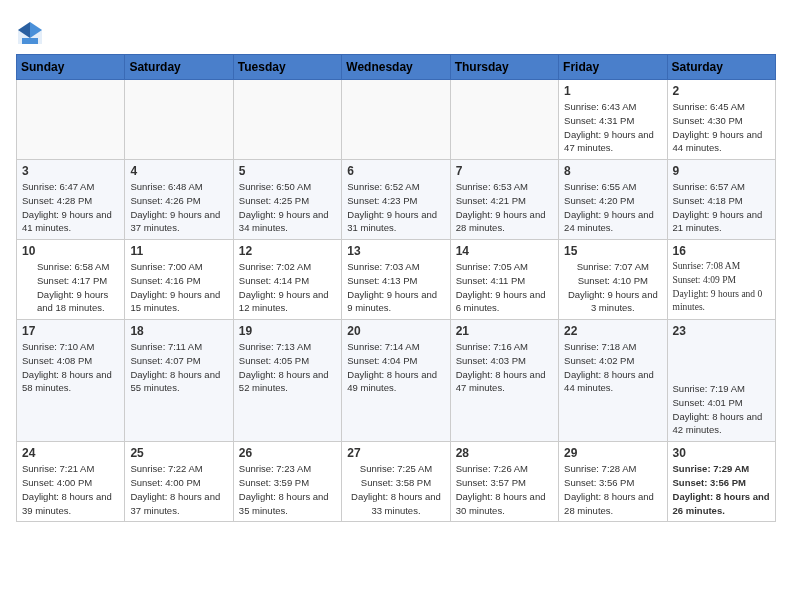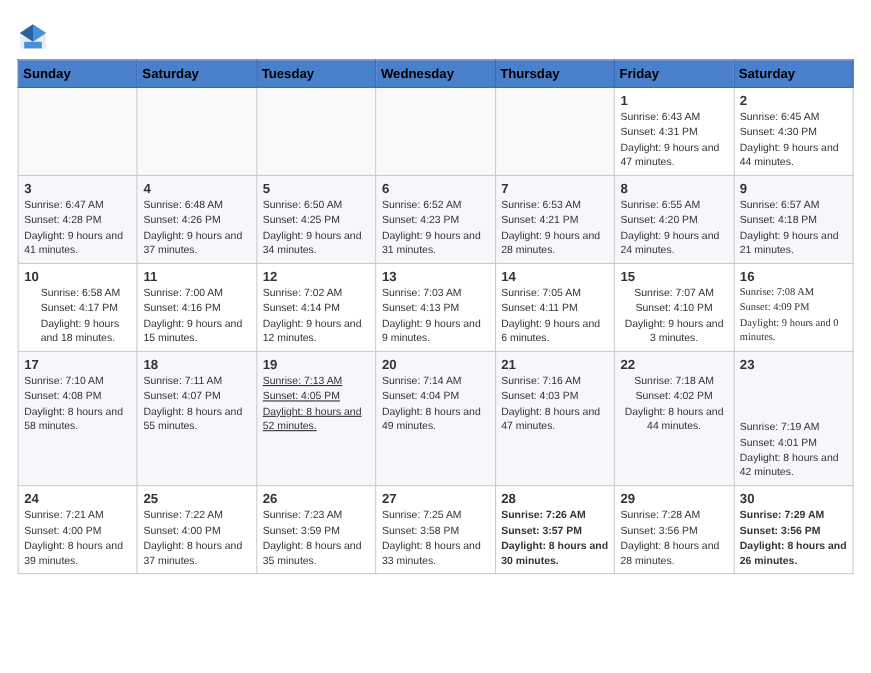--- a/index.html
+++ b/index.html
@@ -253,39 +253,39 @@
 Daylight: 8 hours and 58 minutes.</div>
           </td>
           <td>
             <span class="day-number">18</span>
             <div class="day-info" style="white-space: pre-line;">Sunrise: 7:11 AM
 Sunset: 4:07 PM
 Daylight: 8 hours and 55 minutes.</div>
           </td>
           <td>
             <span class="day-number">19</span>
-            <div class="day-info" style="white-space: pre-line; text-decoration: underline;">Sunrise: 7:13 AM
+            <div class="day-info" style="white-space: pre-line;">Sunrise: 7:13 AM
 Sunset: 4:05 PM
 Daylight: 8 hours and 52 minutes.</div>
           </td>
           <td>
             <span class="day-number">20</span>
             <div class="day-info" style="white-space: pre-line;">Sunrise: 7:14 AM
 Sunset: 4:04 PM
 Daylight: 8 hours and 49 minutes.</div>
           </td>
           <td>
             <span class="day-number">21</span>
             <div class="day-info" style="white-space: pre-line;">Sunrise: 7:16 AM
 Sunset: 4:03 PM
 Daylight: 8 hours and 47 minutes.</div>
           </td>
           <td>
             <span class="day-number">22</span>
-            <div class="day-info" style="white-space: pre-line; text-align: center;">Sunrise: 7:18 AM
+            <div class="day-info" style="white-space: pre-line;">Sunrise: 7:18 AM
 Sunset: 4:02 PM
 Daylight: 8 hours and 44 minutes.</div>
           </td>
           <td>
             <span class="day-number">23</span>
             <div class="day-info" style="white-space: pre-line; margin-top: 44px;">Sunrise: 7:19 AM
 Sunset: 4:01 PM
 Daylight: 8 hours and 42 minutes.</div>
           </td>
         </tr>
@@ -303,27 +303,27 @@
 Daylight: 8 hours and 37 minutes.</div>
           </td>
           <td>
             <span class="day-number">26</span>
             <div class="day-info" style="white-space: pre-line;">Sunrise: 7:23 AM
 Sunset: 3:59 PM
 Daylight: 8 hours and 35 minutes.</div>
           </td>
           <td>
             <span class="day-number">27</span>
-            <div class="day-info" style="white-space: pre-line;">Sunrise: 7:25 AM
+            <div class="day-info" style="white-space: pre-line; text-align: center;">Sunrise: 7:25 AM
 Sunset: 3:58 PM
 Daylight: 8 hours and 33 minutes.</div>
           </td>
           <td>
             <span class="day-number">28</span>
-            <div class="day-info" style="white-space: pre-line; font-weight: bold;">Sunrise: 7:26 AM
+            <div class="day-info" style="white-space: pre-line;">Sunrise: 7:26 AM
 Sunset: 3:57 PM
 Daylight: 8 hours and 30 minutes.</div>
           </td>
           <td>
             <span class="day-number">29</span>
             <div class="day-info" style="white-space: pre-line;">Sunrise: 7:28 AM
 Sunset: 3:56 PM
 Daylight: 8 hours and 28 minutes.</div>
           </td>
           <td>

